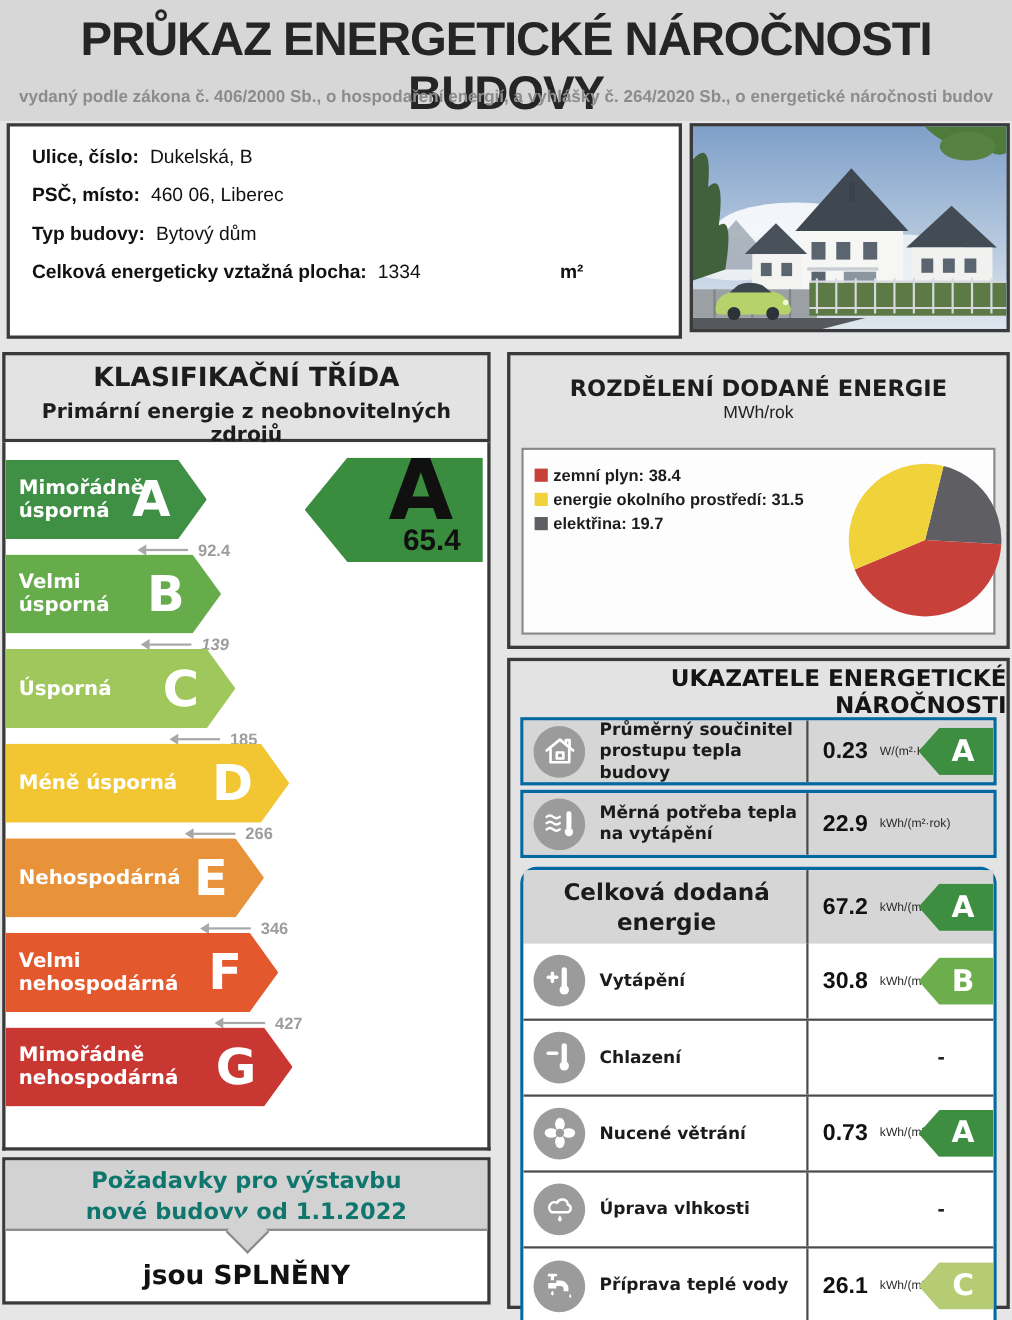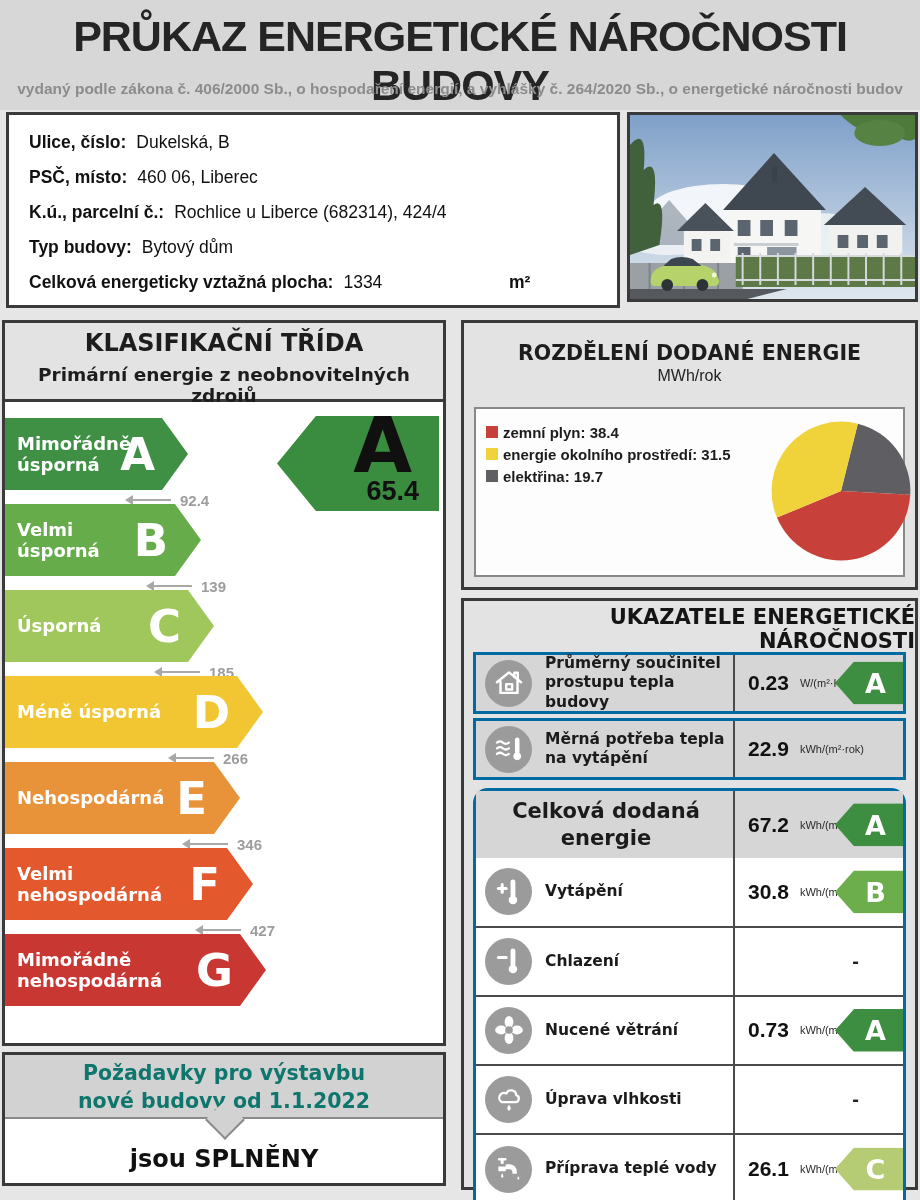--- a/index.html
+++ b/index.html
@@ -117,24 +117,20 @@
   </div>
 
   <div class="info-box">
     <div id="info-rows">
         <div class="info-row">
     <span class="info-label">Ulice, číslo:</span><span class="info-value">Dukelská, B</span>
     <span class="info-unit"></span>
   </div>
         <div class="info-row">
     <span class="info-label">PSČ, místo:</span><span class="info-value">460 06, Liberec</span>
-    <span class="info-unit"></span>
-  </div>
-        <div class="info-row">
-    <span class="info-label">K.ú., parcelní č.:</span><span class="info-value">Rochlice u Liberce (682314), 424/4</span>
     <span class="info-unit"></span>
   </div>
         <div class="info-row">
     <span class="info-label">Typ budovy:</span><span class="info-value">Bytový dům</span>
     <span class="info-unit"></span>
   </div>
         <div class="info-row">
     <span class="info-label">Celková energeticky vztažná plocha:</span><span class="info-value">1334</span>
     <span class="info-unit">m²</span>
   </div>
@@ -218,21 +214,21 @@
     <span class="band-letter">A</span>
   </div>
         <div class="threshold" style="top: 92px; left: 122px;">
     <span class="tline"></span>
     <span class="tval">92.4</span>
   </div>
         <div class="band" style="top: 102px; width: 196px; background: rgb(103, 172, 75);">
     <span class="band-label">Velmi<br>úsporná</span>
     <span class="band-letter">B</span>
   </div>
-        <div class="threshold" style="top: 178px; left: 143px;">
+        <div class="threshold" style="top: 178px; left: 125px; font-style: italic;">
     <span class="tline"></span>
     <span class="tval">139</span>
   </div>
         <div class="band" style="top: 188px; width: 209px; background: rgb(160, 199, 92);">
     <span class="band-label">Úsporná</span>
     <span class="band-letter">C</span>
   </div>
         <div class="threshold" style="top: 264px; left: 151px;">
     <span class="tline"></span>
     <span class="tval">185</span>

